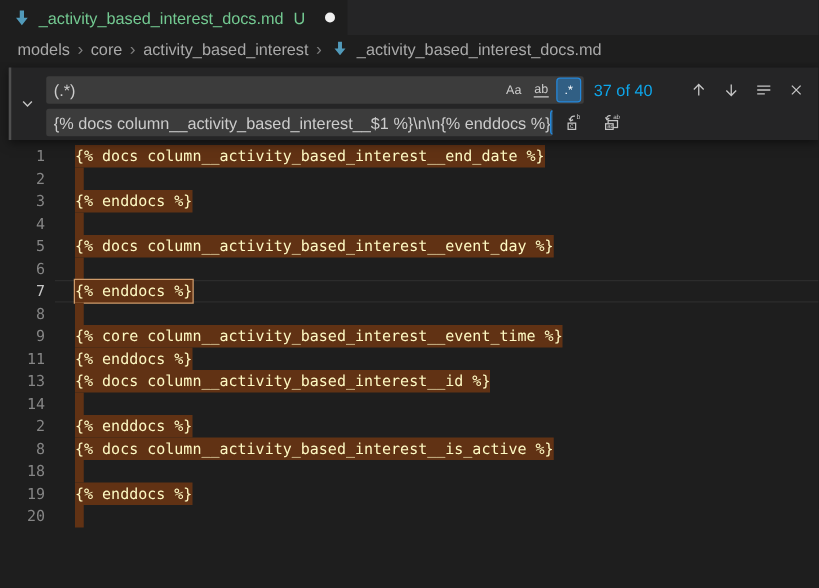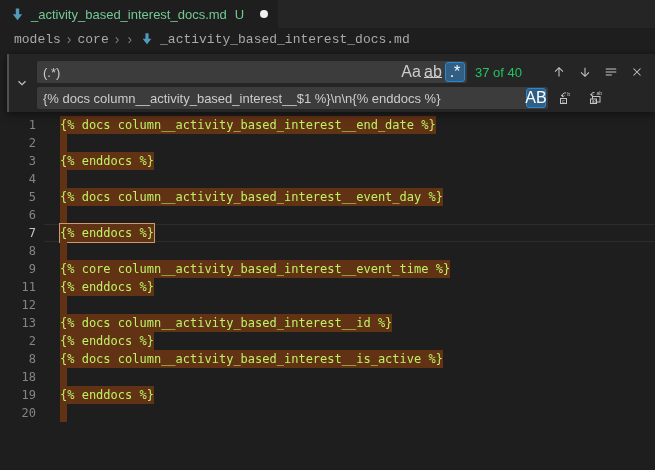--- a/index.html
+++ b/index.html
@@ -20,36 +20,36 @@
   .tab .file-icon { width:15px; height:15px; flex:0 0 auto; }
   .tab-title { color:#73c991; white-space:nowrap; }
   .git-badge { color:#73c991; margin-left:2px; }
   .dirty-dot { width:8px; height:8px; border-radius:50%; background:#f0f0f0; margin-left:10px; }
 
   
   .breadcrumbs {
     height:22px; background:#1e1e1e; display:flex; align-items:center;
     padding-left:14px; font-size:13px; color:#a9a9a9; gap:4px; white-space:nowrap;
   }
-  .crumb { cursor:pointer;font-family:Liberation Mono, monospace; }
+  .crumb { cursor:pointer; }
   .crumb-sep { color:#7f7f7f; font-size:14px; padding:0 2px; }
   .breadcrumbs .file-icon { width:14px; height:14px; margin:0 2px 0 2px; }
 
   
   .editor { position:relative; height:420px; background:#1e1e1e; overflow:hidden; }
   .lines { position:absolute; left:0; top:66px; right:0; }
   .line { display:flex; height:18px; position:relative;
           font-family:"DejaVu Sans Mono", monospace; font-size:12px; line-height:18px; }
   .ln { width:36px; text-align:right; color:#858585; flex:0 0 auto; }
   .line.active .ln { color:#c6c6c6; }
   .line.active::before {
     content:""; position:absolute; left:44px; right:0; top:0; bottom:0;
     border-top:1px solid #2c2c2c; border-bottom:1px solid #2c2c2c; pointer-events:none;
   }
-  .code { margin-left:24px; color:#bef264; white-space:pre; position:relative; z-index:1; }
+  .code { margin-left:24px; color:#fef9c3; white-space:pre; position:relative; z-index:1; }
   .code .match { background:#613214; display:inline-block; height:18px; vertical-align:top; }
   .code .match.empty { width:7px; }
   .code .match.current { box-shadow:0 0 0 1px #cf9b6a; }
 
   
   .find-widget {
     position:absolute; top:4px; left:7px; right:0; height:58px;
     background:#252526; border-left:2px solid #4f4f4f;
     box-shadow:0 2px 8px rgba(0,0,0,0.5); z-index:5;
   }
@@ -59,28 +59,28 @@
   }
   .fw-row { position:absolute; left:28px; right:0; height:22px; display:flex; align-items:center; }
   .fw-row.r1 { top:7px; }
   .fw-row.r2 { top:33px; }
   .fw-input {
     background:#3c3c3c; height:22px; border-radius:2px; display:flex; align-items:center;
     padding-left:6px; font-size:13px; color:#cccccc; overflow:hidden;
   }
   .fw-input .val { white-space:pre; flex:1 1 auto; }
   .r1 .fw-input { width:430px; }
-  .r2 .fw-input { width:511px; }
+  .r2 .fw-input { width:405px; }
   .opt {
     width:20px; height:20px; display:flex; align-items:center; justify-content:center;
-    border-radius:3px; margin-right:2px; font-size:16px; color:#cccccc; cursor:pointer; flex:0 0 auto;
+    border-radius:3px; margin-right:2px; font-size:10px; color:#cccccc; cursor:pointer; flex:0 0 auto;
   }
   .opt.on { background:rgba(36,137,219,0.45); border:1px solid #2488db; color:#ffffff; }
   .opt .uw { border-bottom:1px solid #cccccc; line-height:11px; display:inline-block; }
-  .matches-count { font-size:13px; color:#22c55e; margin-left:8px; white-space:nowrap; }
+  .matches-count { font-size:13px; color:#0ea5e9; margin-left:8px; white-space:nowrap; }
   .nav-group { margin-left:auto; display:flex; gap:6px; padding-right:8px; }
   .icon-btn {
     width:20px; height:20px; display:flex; align-items:center; justify-content:center;
     color:#c5c5c5; cursor:pointer; border-radius:3px;
   }
   .rep-group { display:flex; gap:10px; margin-left:8px; }
   svg.glyph { display:block; }
 </style>
 </head>
 <body>
@@ -94,20 +94,21 @@
     <span class="git-badge">U</span>
     <span class="dirty-dot"></span>
   </div>
 </div>
 
 <div class="breadcrumbs">
   <span class="crumb">models</span>
   <span class="crumb-sep">›</span>
   <span class="crumb">core</span>
   <span class="crumb-sep">›</span>
+  <span class="crumb">activity_based_interest</span>
   <span class="crumb-sep">›</span>
   <svg class="file-icon glyph" viewBox="0 0 16 16">
     <path d="M6.2 1.5h3.6v6.2h3.2L8 14 3 7.7h3.2z" fill="#519aba"></path>
   </svg>
   <span class="crumb">_activity_based_interest_docs.md</span>
 </div>
 
 <div class="editor">
 
   <div class="lines">
@@ -145,26 +146,26 @@
       </div>
       <div class="line">
         <div class="ln">9</div>
         <div class="code"><span class="match">{% core column__activity_based_interest__event_time %}</span></div>
       </div>
       <div class="line">
         <div class="ln">11</div>
         <div class="code"><span class="match">{% enddocs %}</span></div>
       </div>
       <div class="line">
-        <div class="ln">12</div>
-        <div class="code"><span class="match empty"></span></div>
-      </div>
-      <div class="line">
         <div class="ln">13</div>
         <div class="code"><span class="match">{% docs column__activity_based_interest__id %}</span></div>
+      </div>
+      <div class="line">
+        <div class="ln">14</div>
+        <div class="code"><span class="match empty"></span></div>
       </div>
       <div class="line">
         <div class="ln">2</div>
         <div class="code"><span class="match">{% enddocs %}</span></div>
       </div>
       <div class="line">
         <div class="ln">8</div>
         <div class="code"><span class="match">{% docs column__activity_based_interest__is_active %}</span></div>
       </div>
       <div class="line">

